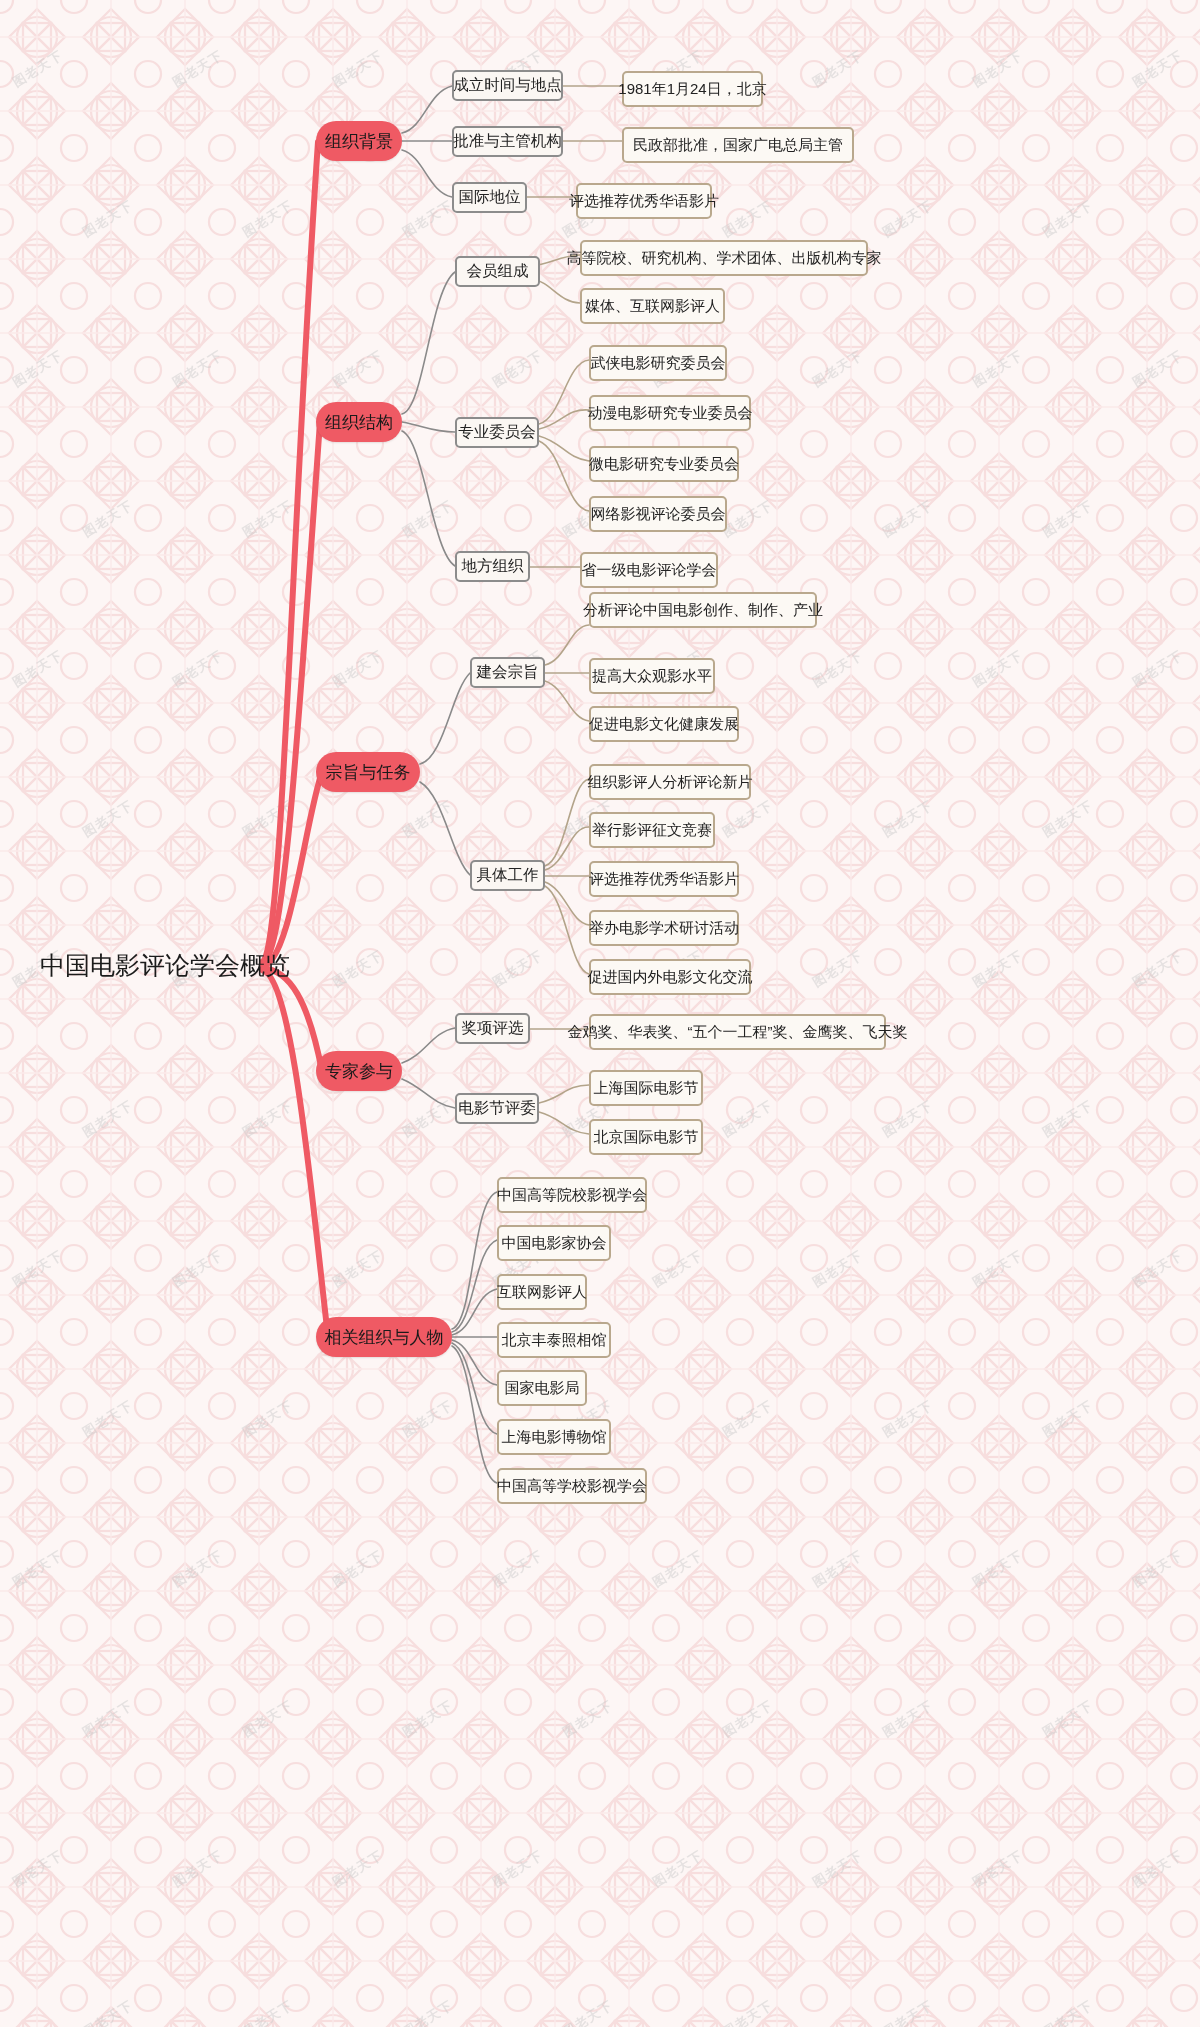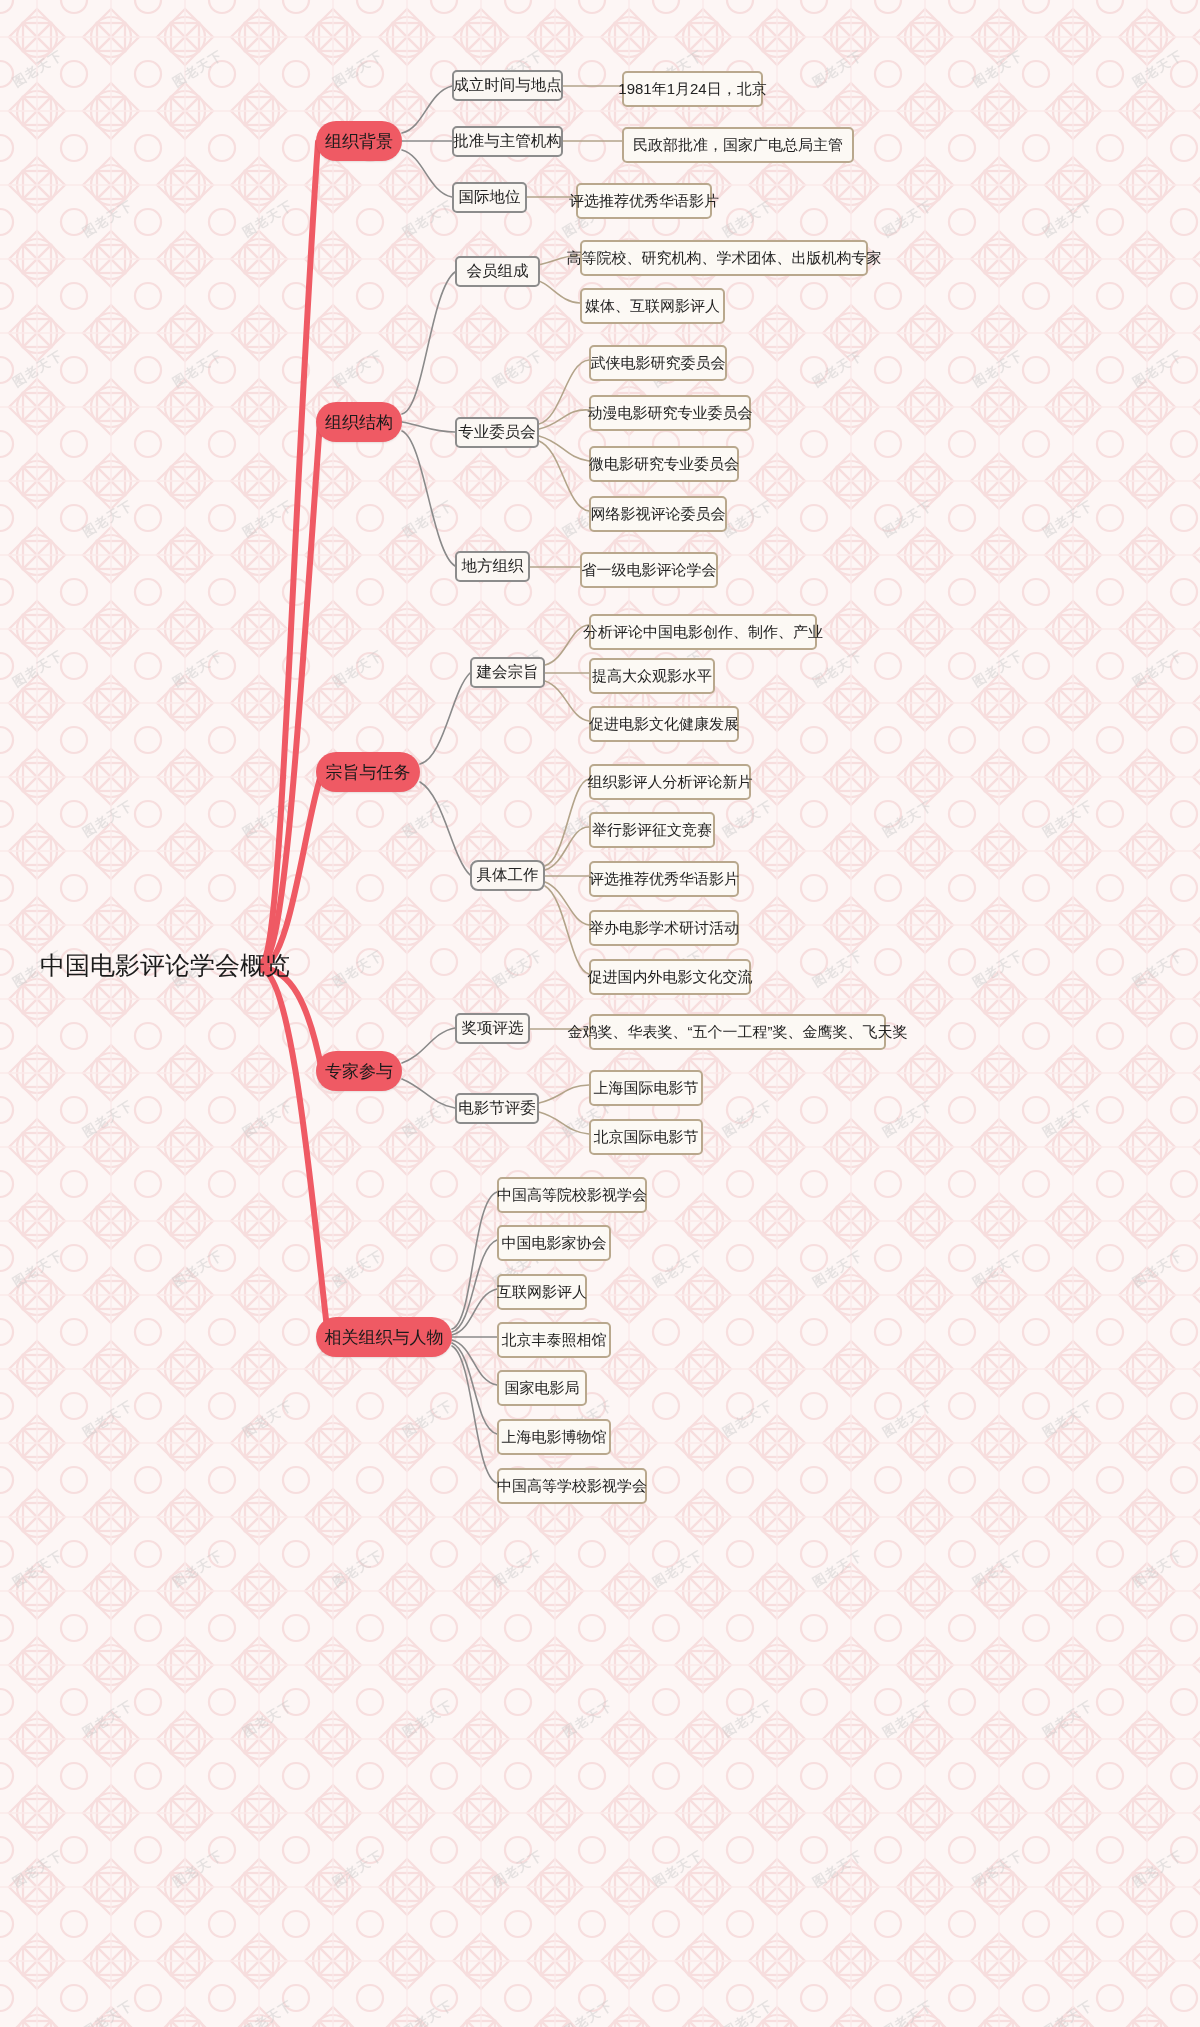--- a/index.html
+++ b/index.html
@@ -296,21 +296,21 @@
       </div>
       <div class="node sub" style="left: 455px; top: 417px; width: 84px; height: 31px;">
         <span>专业委员会</span>
       </div>
       <div class="node sub" style="left: 455px; top: 551px; width: 75px; height: 31px;">
         <span>地方组织</span>
       </div>
       <div class="node sub" style="left: 470px; top: 657px; width: 75px; height: 31px;">
         <span>建会宗旨</span>
       </div>
-      <div class="node sub" style="left: 470px; top: 860px; width: 75px; height: 31px; border-radius: 8px;">
+      <div class="node sub" style="left: 470px; top: 860px; width: 75px; height: 31px;">
         <span>具体工作</span>
       </div>
       <div class="node sub" style="left: 455px; top: 1013px; width: 75px; height: 31px;">
         <span>奖项评选</span>
       </div>
       <div class="node sub" style="left: 455px; top: 1093px; width: 84px; height: 31px;">
         <span>电影节评委</span>
       </div>
       <div class="node leaf" style="left: 622px; top: 71px; width: 141px; height: 30px;">
         <span>1981年1月24日，北京</span>
@@ -335,21 +335,21 @@
       </div>
       <div class="node leaf" style="left: 589px; top: 446px; width: 150px; height: 30px;">
         <span>微电影研究专业委员会</span>
       </div>
       <div class="node leaf" style="left: 589px; top: 496px; width: 138px; height: 30px;">
         <span>网络影视评论委员会</span>
       </div>
       <div class="node leaf" style="left: 580px; top: 552px; width: 138px; height: 30px;">
         <span>省一级电影评论学会</span>
       </div>
-      <div class="node leaf" style="left: 589px; top: 614px; width: 228px; height: 30px;">
+      <div class="node leaf" style="left: 589px; top: 592px; width: 228px; height: 30px;">
         <span>分析评论中国电影创作、制作、产业</span>
       </div>
       <div class="node leaf" style="left: 589px; top: 658px; width: 126px; height: 30px;">
         <span>提高大众观影水平</span>
       </div>
       <div class="node leaf" style="left: 589px; top: 706px; width: 150px; height: 30px;">
         <span>促进电影文化健康发展</span>
       </div>
       <div class="node leaf" style="left: 589px; top: 764px; width: 162px; height: 30px;">
         <span>组织影评人分析评论新片</span>

